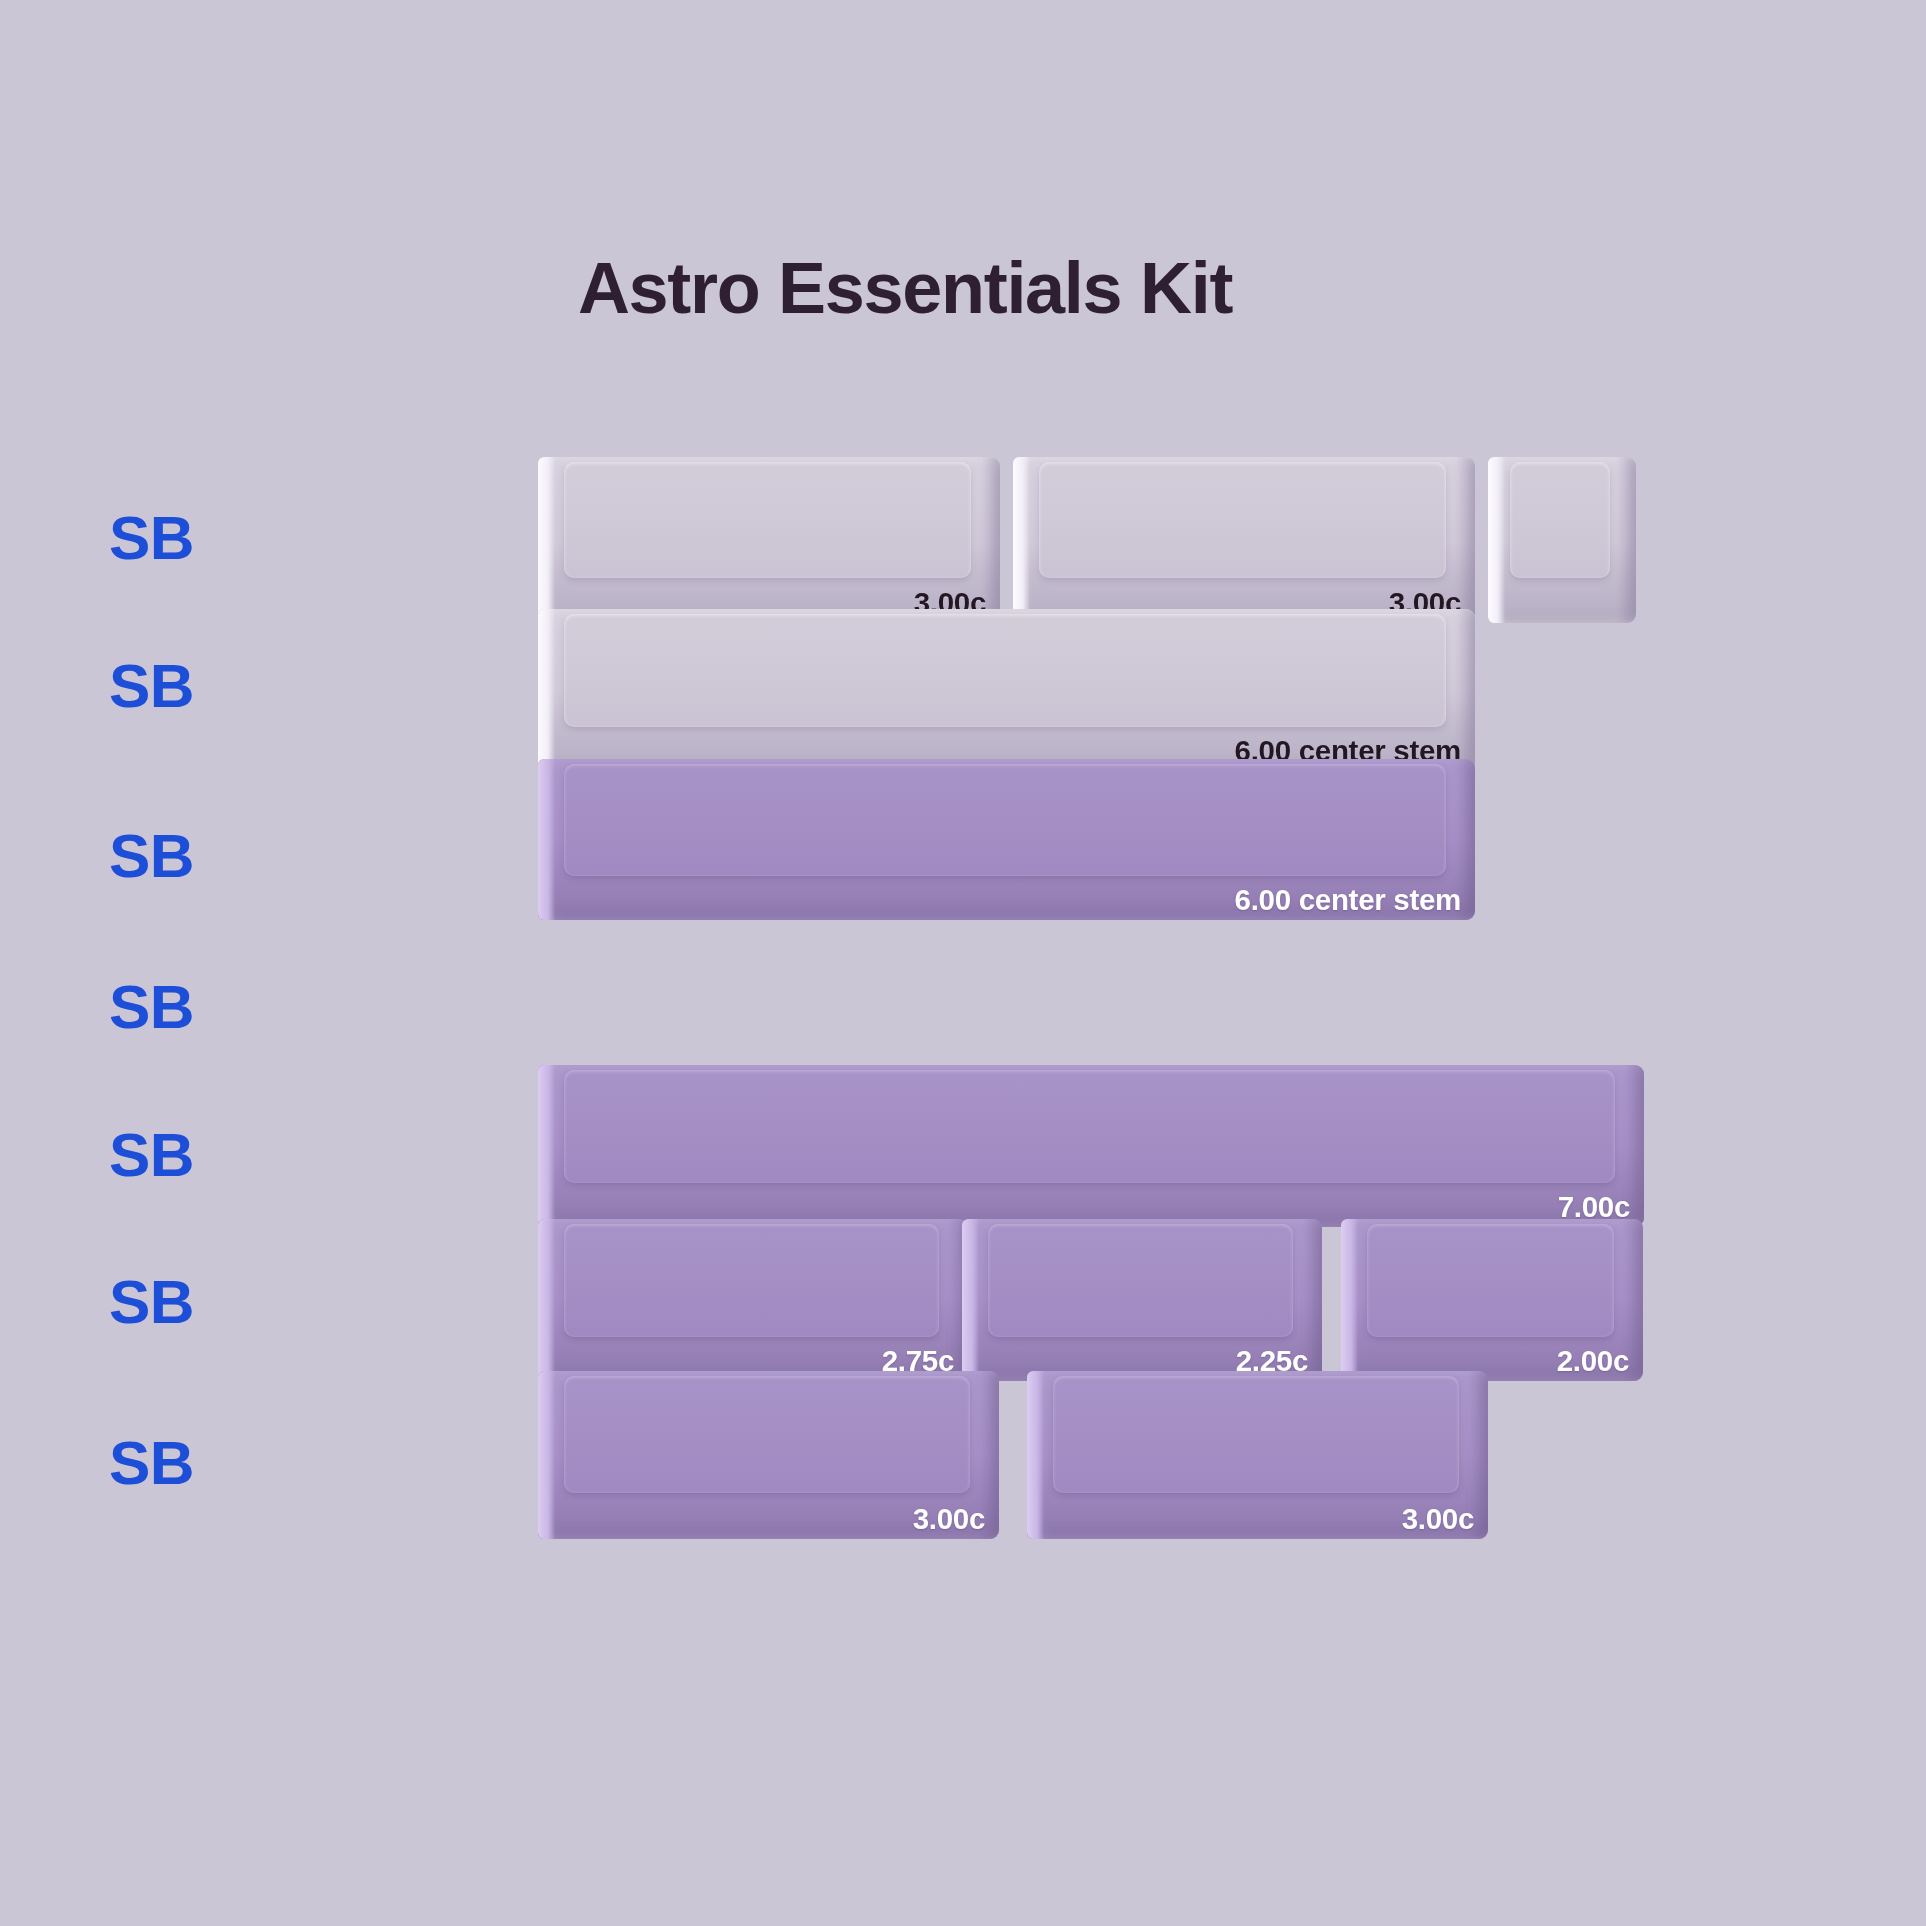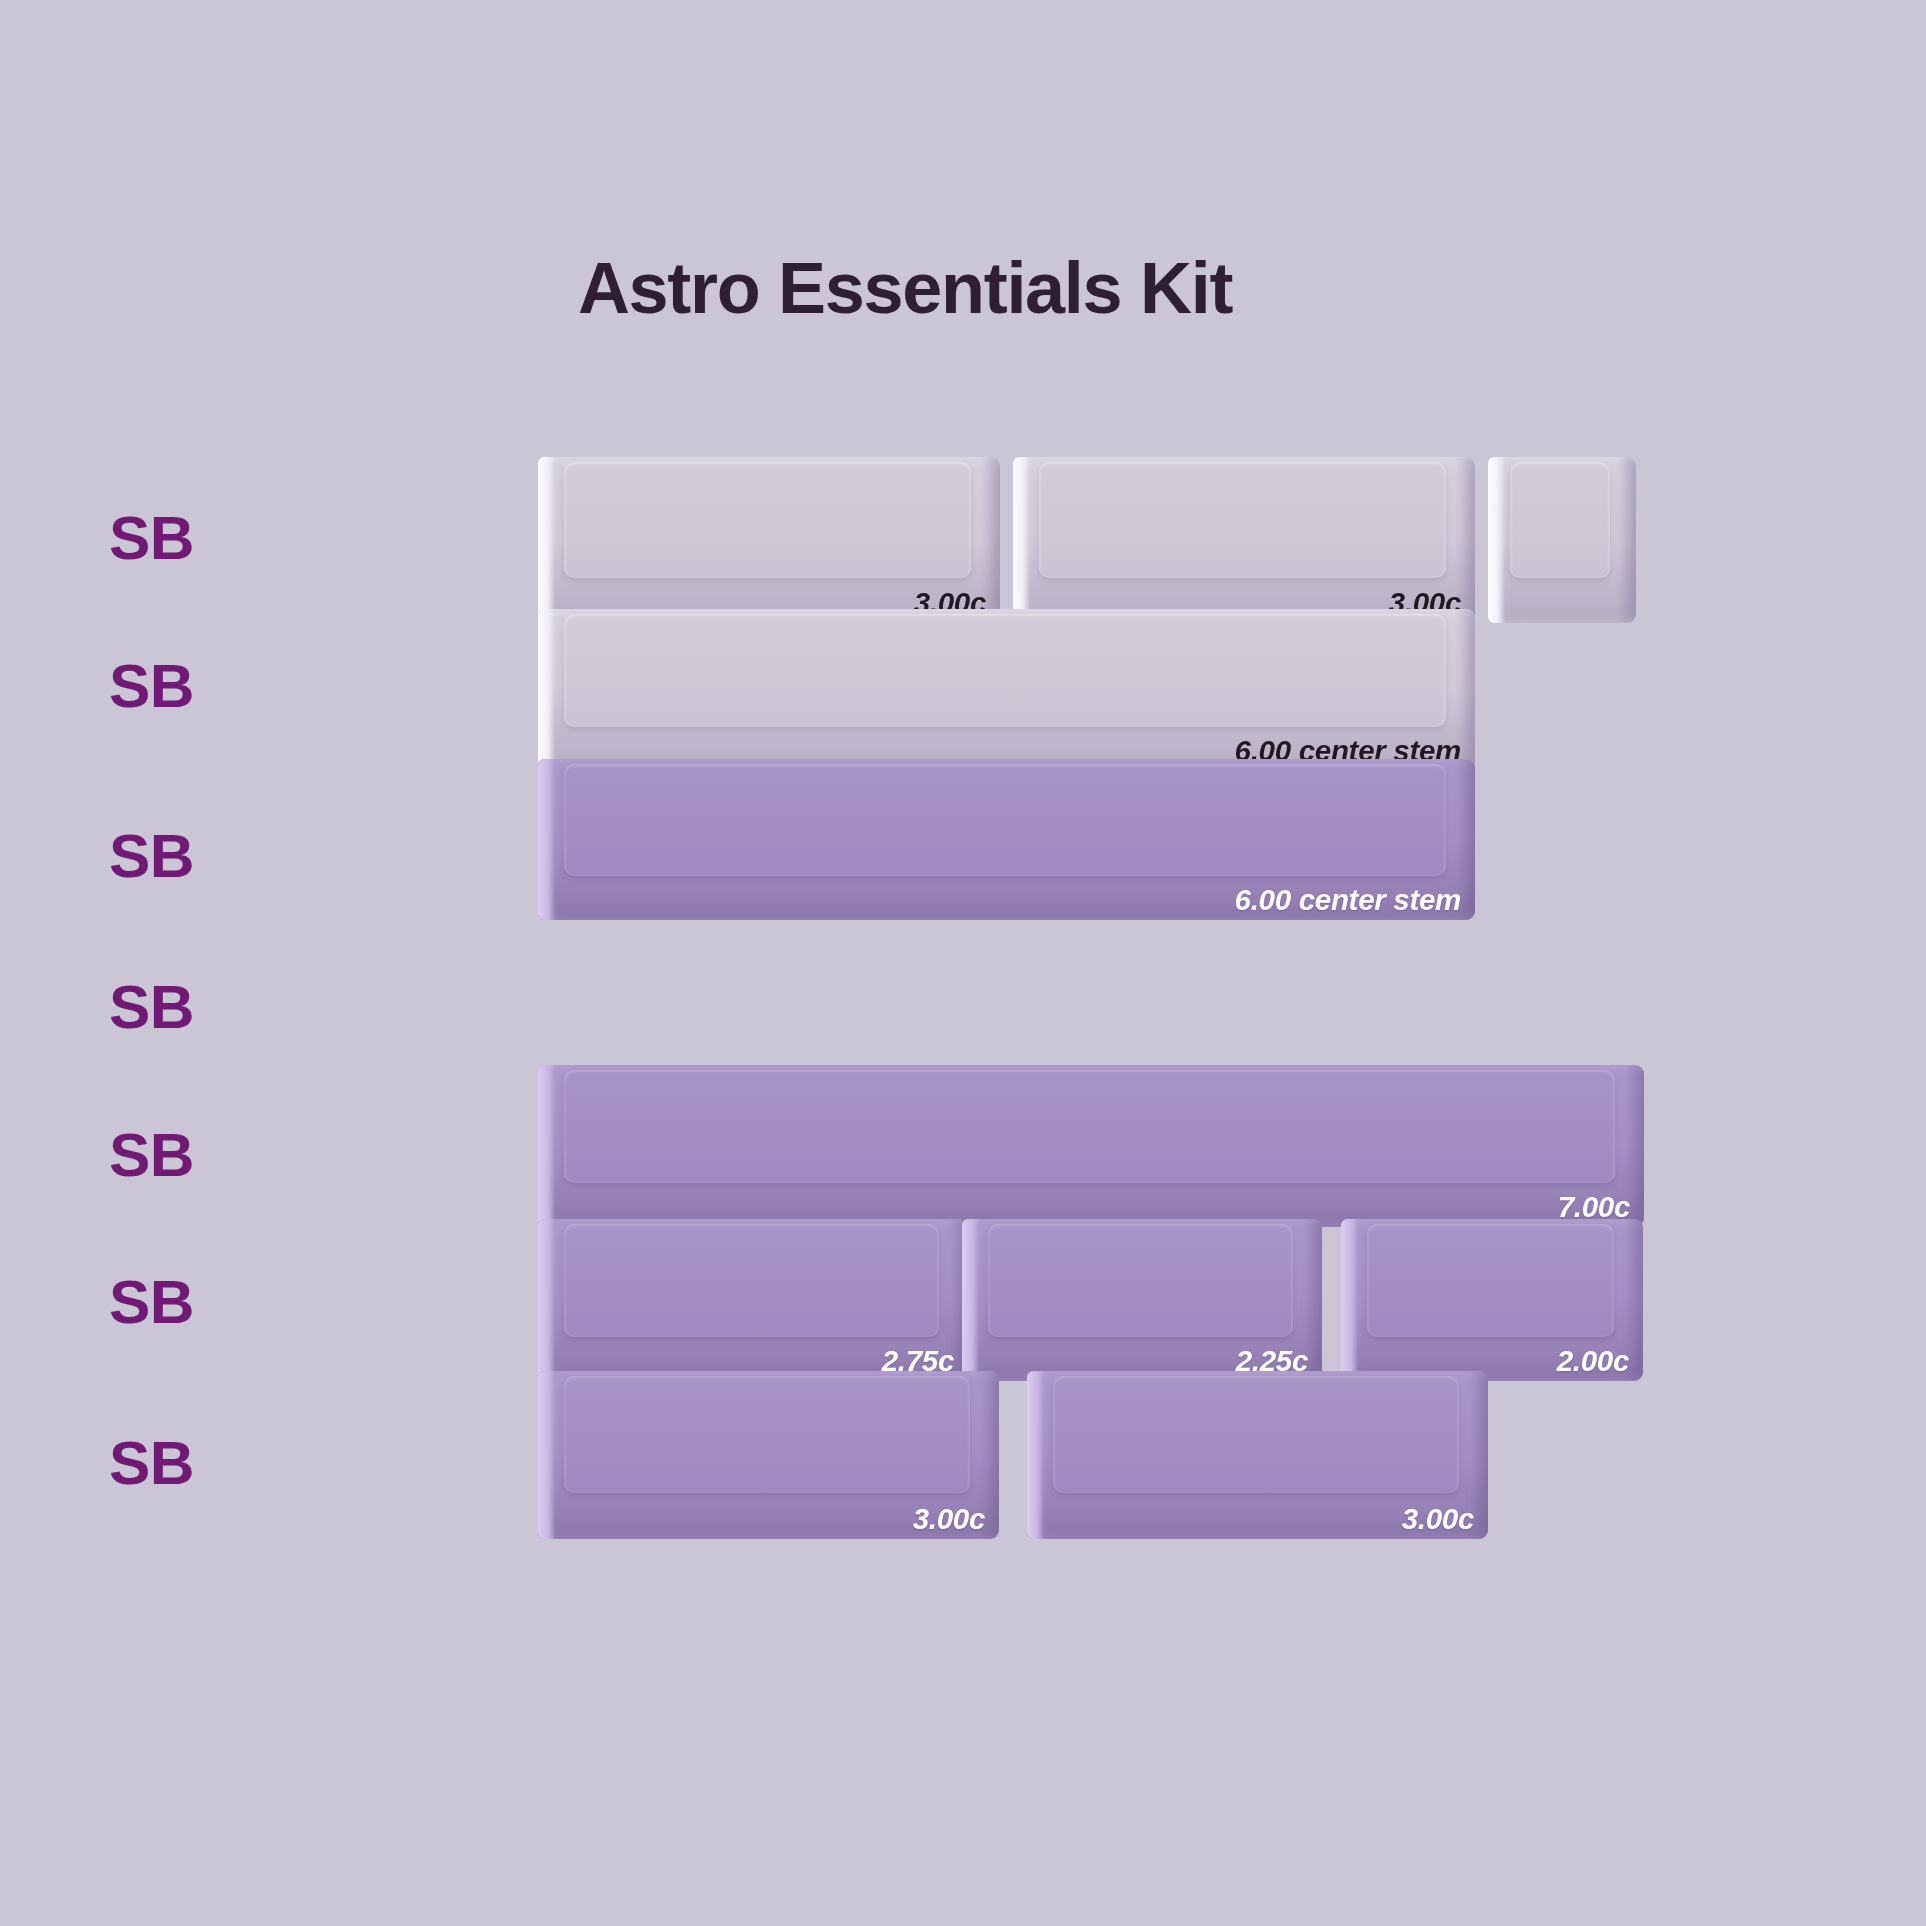--- a/index.html
+++ b/index.html
@@ -27,21 +27,21 @@
   }
 
   
   .sb-label{
     position:absolute;
     left:109px;
     width:141px;
     text-align:left;
     font-size:62px;
     font-weight:700;
-    color:#701a75;
+    color:#1d4ed8;
     letter-spacing:-0.6px;
     line-height:1;
   }
 
   
   .cap{
     position:absolute;
     box-sizing:border-box;
   }
   
@@ -58,21 +58,20 @@
   }
   .cap .label{
     position:absolute;
     right:14px;
     bottom:5.1px;
     font-size:29.5px;
     font-weight:700;
     letter-spacing:-0.3px;
     white-space:nowrap;
     line-height:1;
-    font-style:italic;
   }
 
   
   .cap.light .body{
     background:
       linear-gradient(180deg,#d6d0de 0%,#cfc8d8 52%,#c2bacd 74%,#b6aec3 100%);
     box-shadow:
       inset 6.4px 0 16.7px -3.9px rgba(255,255,255,0.98),
       inset -9px 0 15.4px -5.1px rgba(120,108,140,0.35),
       inset 0 -6.4px 13px -3.9px rgba(110,98,130,0.30);

